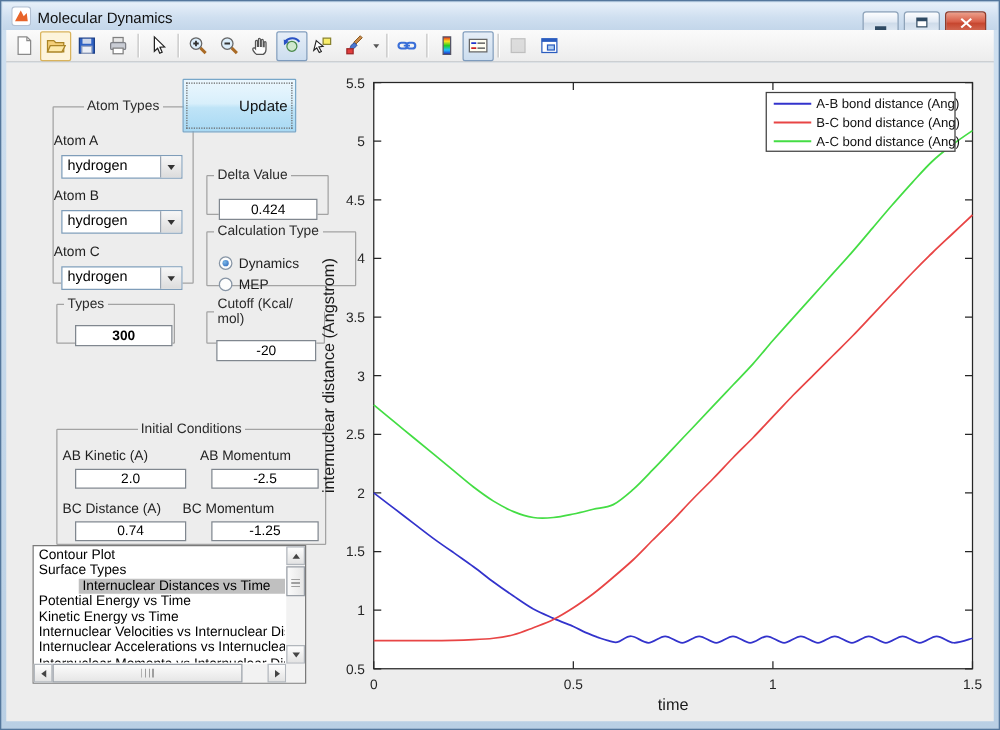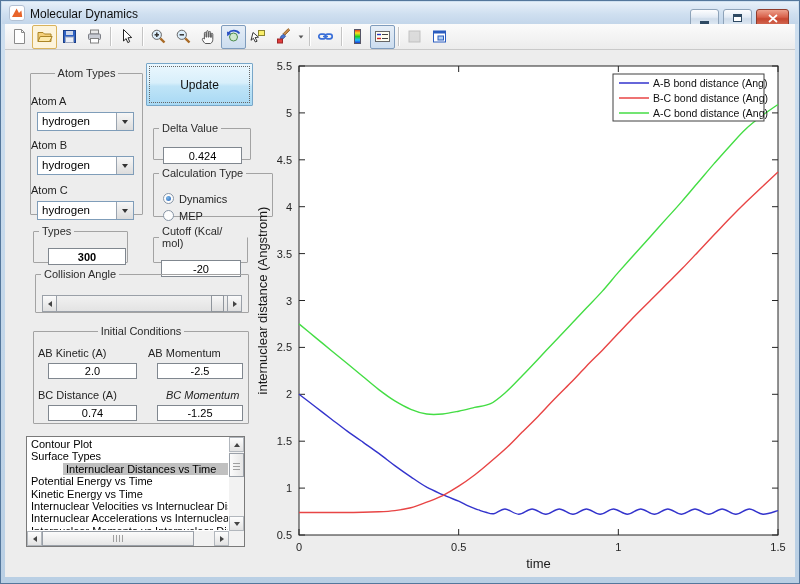--- a/index.html
+++ b/index.html
@@ -15,34 +15,34 @@
   .glyph-min{width:9px;height:3px;background:#2f4a63;margin-top:8px;}
   .glyph-restore{width:9px;height:8px;box-sizing:border-box;border:1px solid #2f4a63;border-top:3px solid #2f4a63;background:#fff;}
   .toolbar{position:absolute;left:4px;right:4px;top:23px;height:26px;background:linear-gradient(#fbfbfb,#ececec);border-bottom:1px solid #c9c9c9;display:flex;align-items:center;padding-left:2px;box-sizing:border-box;}
   .tbtn{width:23px;height:22px;display:flex;align-items:center;justify-content:center;border:1px solid transparent;border-radius:2px;flex:0 0 auto;}
   .tbtn.hl{background:#fdf4dc;border-color:#d9b35c;}
   .tbtn.sel{background:linear-gradient(#e6eef7,#ccddef);border-color:#7f9cbd;}
   .tbtn.disabled{opacity:.55;}
   .tsep{width:1px;height:19px;background:#c4c4c4;box-shadow:1px 0 0 #fff;margin:0 3px;flex:0 0 auto;}
   .tcaret{width:10px;height:22px;display:flex;align-items:center;justify-content:center;flex:0 0 auto;}
   .figure{position:absolute;left:4px;right:4px;top:49px;bottom:6px;background:#ededed;}
-  .fs{position:absolute;box-sizing:border-box;border:1px solid #a3a3a3;padding:0;margin:4px;border-radius:1px;}
+  .fs{position:absolute;box-sizing:border-box;border:1px solid #a3a3a3;padding:0;margin:16px;border-radius:1px;}
   .fs legend{font-size:11px;color:#2b2b2b;padding:0 3px;margin-left:5px;}
   .fs.center legend{margin-left:auto;margin-right:auto;}
   .lbl{position:absolute;font-size:11px;color:#1f1f1f;text-align:left;}
   .tfield{position:absolute;background:#fff;border:1px solid #80878f;font-family:"Liberation Sans",sans-serif;font-size:11px;text-align:center;padding:0;color:#000;height:17px;box-sizing:border-box;}
   .combo{position:absolute;height:19px;left:6px;width:97px;background:#fff;border:1px solid #7f9db9;box-sizing:border-box;}
   .combo .txt{position:absolute;left:4px;top:2px;font-size:11.5px;color:#000;}
   .combo .btn{position:absolute;right:0;top:0;bottom:0;width:16px;background:linear-gradient(#f7f7f7,#dcdcdc);border-left:1px solid #9aa4b0;display:flex;align-items:center;justify-content:center;}
   .tri-down{width:0;height:0;border-left:3.5px solid transparent;border-right:3.5px solid transparent;border-top:4px solid #333;}
   .tri-up{width:0;height:0;border-left:3.5px solid transparent;border-right:3.5px solid transparent;border-bottom:4px solid #444;}
   .tri-dn{width:0;height:0;border-left:3.5px solid transparent;border-right:3.5px solid transparent;border-top:4px solid #444;}
   .tri-l{width:0;height:0;border-top:3.5px solid transparent;border-bottom:3.5px solid transparent;border-right:4px solid #444;}
   .tri-r{width:0;height:0;border-top:3.5px solid transparent;border-bottom:3.5px solid transparent;border-left:4px solid #444;}
-  .update-btn{position:absolute;left:141px;top:13px;width:107px;height:43px;background:linear-gradient(180deg,#ebf7fe 0%,#d8effb 46%,#bfe4f7 54%,#a8d9f4 100%);border:1px solid #78a7c9;font-family:"Liberation Sans",sans-serif;font-size:12px;color:#111;outline:1px dotted #666;outline-offset:-4px;border-radius:1px;}
+  .update-btn{position:absolute;left:141px;top:13px;width:91px;height:43px;background:linear-gradient(180deg,#ebf7fe 0%,#d8effb 46%,#bfe4f7 54%,#a8d9f4 100%);border:1px solid #78a7c9;font-family:"Liberation Sans",sans-serif;font-size:12px;color:#111;outline:1px dotted #666;outline-offset:-4px;border-radius:1px;text-align:right;}
   .radio-row{position:absolute;left:9px;height:13px;display:flex;align-items:center;gap:5px;}
   .rb{width:11px;height:11px;border-radius:50%;border:1px solid #8795a5;background:#fdfdfd;position:relative;box-sizing:border-box;flex:0 0 auto;}
   .rb.on::after{content:"";position:absolute;left:2px;top:2px;width:5px;height:5px;border-radius:50%;background:radial-gradient(circle at 35% 35%,#7ab8e8,#2a62b8);}
   .rb-label{font-size:11px;color:#1f1f1f;white-space:nowrap;}
   .slider{position:absolute;left:6px;top:15px;width:200px;height:17px;background:linear-gradient(#f1f1f1,#e3e3e3);border:1px solid #9aa0a8;box-sizing:border-box;}
   .sl-btn{position:absolute;top:-1px;width:15px;height:17px;background:linear-gradient(#fbfbfb,#e0e0e0);border:1px solid #9aa0a8;box-sizing:border-box;display:flex;align-items:center;justify-content:center;}
   .sl-btn.left{left:-1px;}
   .sl-btn.right{right:-1px;}
   .sl-thumb{position:absolute;top:-1px;height:17px;width:13px;background:linear-gradient(#f8f8f8,#dedede);border:1px solid #8f959c;box-sizing:border-box;}
   .listbox{position:absolute;left:21px;top:386px;width:219px;height:111px;background:#fff;border:1px solid #7a7a7a;box-sizing:border-box;}
@@ -260,41 +260,29 @@
     <fieldset class="fs" style="left:24px;top:171px;width:95px;height:38px;">
       <legend>Types</legend>
       <input class="tfield" style="left: 14px; top: 11px; width: 78px; font-weight: bold;" value="300">
     </fieldset>
 
     <fieldset class="fs" style="left:144px;top:171px;width:95px;height:38px;">
       <legend>Cutoff (Kcal/ mol)</legend>
       <input class="tfield" style="left: 7px; top: 11px; width: 80px;" value="-20">
     </fieldset>
 
-    <fieldset class="fs" style="left:26px;top:214px;width:214px;height:45px;">
-      <legend>Collision Angle</legend>
-      <span class="slider">
-        <span class="sl-btn left">
-            <span class="tri-l"></span>
-          </span>
-        <span class="sl-thumb" id="slider-thumb" style="left: 167.86px;"></span>
-        <span class="sl-btn right">
-            <span class="tri-r"></span>
-          </span>
-      </span>
-    </fieldset>
 
     <fieldset class="fs center" style="left:24px;top:271px;width:216px;height:99px;">
       <legend>Initial Conditions</legend>
       <span class="lbl" style="left:4px;width:110px;top:10px;">AB Kinetic (A)</span>
       <span class="lbl" style="left:114px;right:4px;top:10px;">AB Momentum</span>
       <input class="tfield" style="left: 14px; top: 26px; width: 89px; height: 16px;" value="2.0">
       <input class="tfield" style="left: 123px; top: 26px; width: 86px; height: 16px;" value="-2.5">
       <span class="lbl" style="left:4px;width:110px;top:52px;">BC Distance (A)</span>
-      <span class="lbl" style="left:132px;right:4px;top:52px;font-style:italic;">BC Momentum</span>
+      <span class="lbl" style="left:100px;right:4px;top:52px;">BC Momentum</span>
       <input class="tfield" style="left: 14px; top: 68px; width: 89px; height: 16px;" value="0.74">
       <input class="tfield" style="left: 123px; top: 68px; width: 86px; height: 16px;" value="-1.25">
     </fieldset>
 
     <div class="listbox">
       <div class="lb-items" id="lb-items">
           <div class="lb-row">Contour Plot</div>
           <div class="lb-row">Surface Types</div>
           <div class="lb-row sel">Internuclear Distances vs Time</div>
           <div class="lb-row">Potential Energy vs Time</div>

